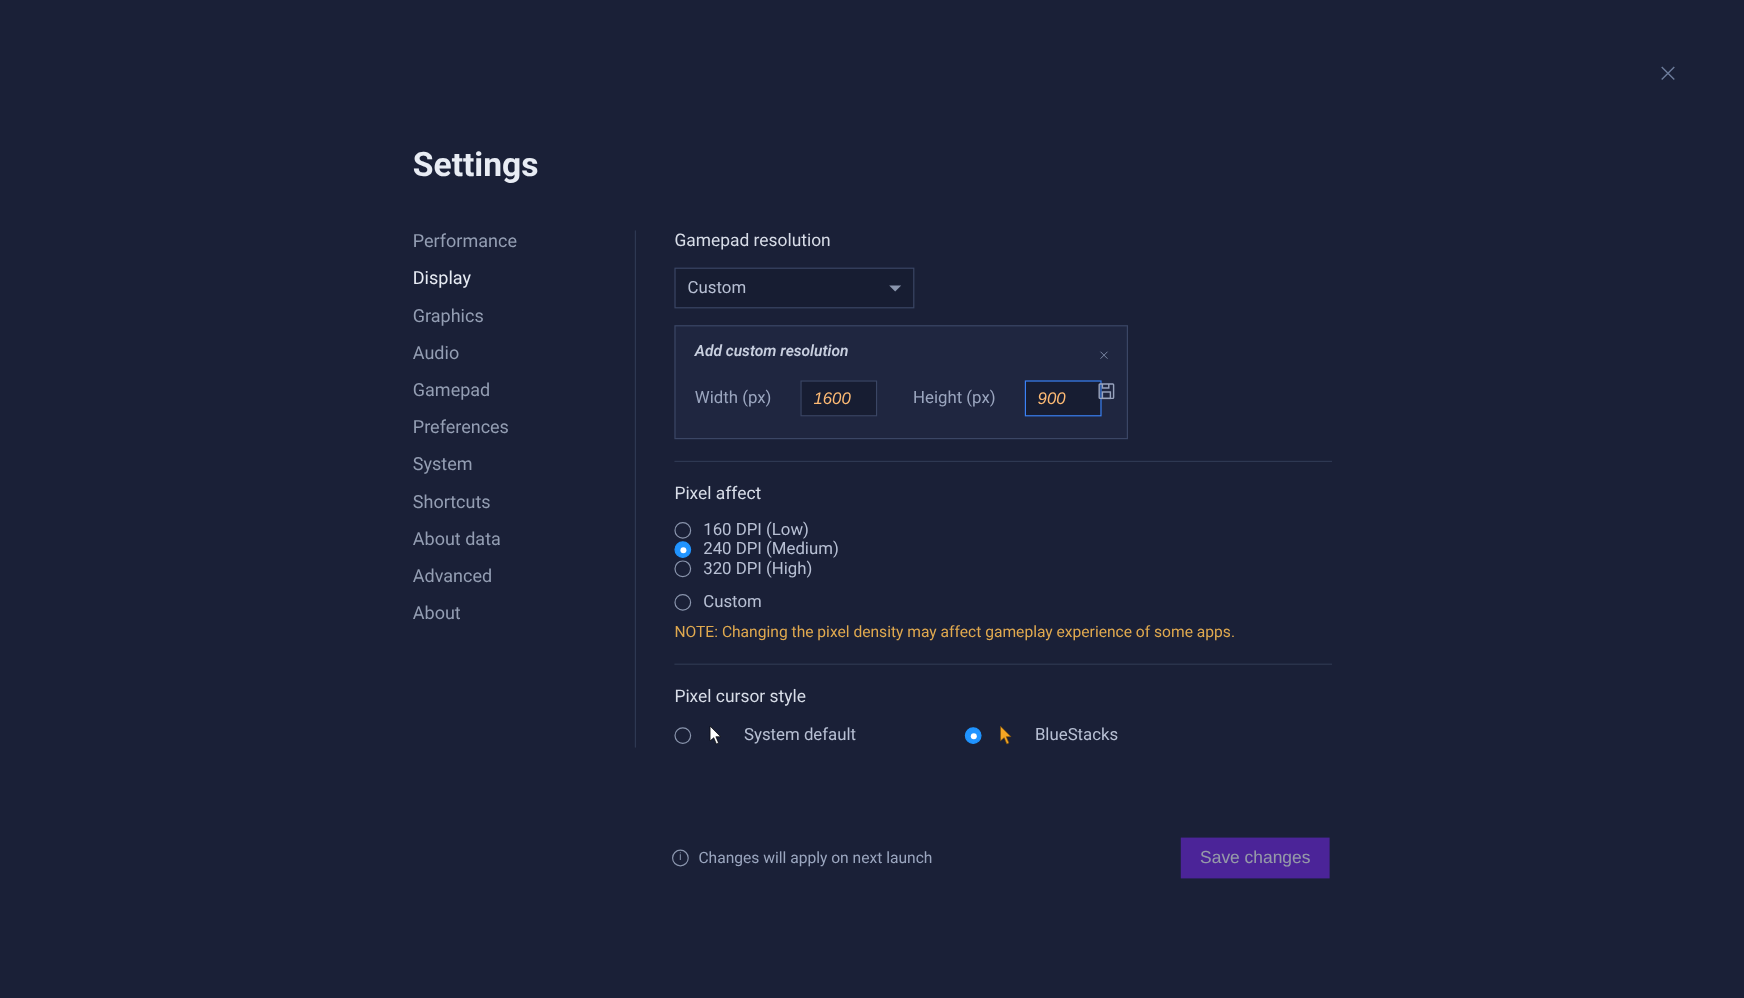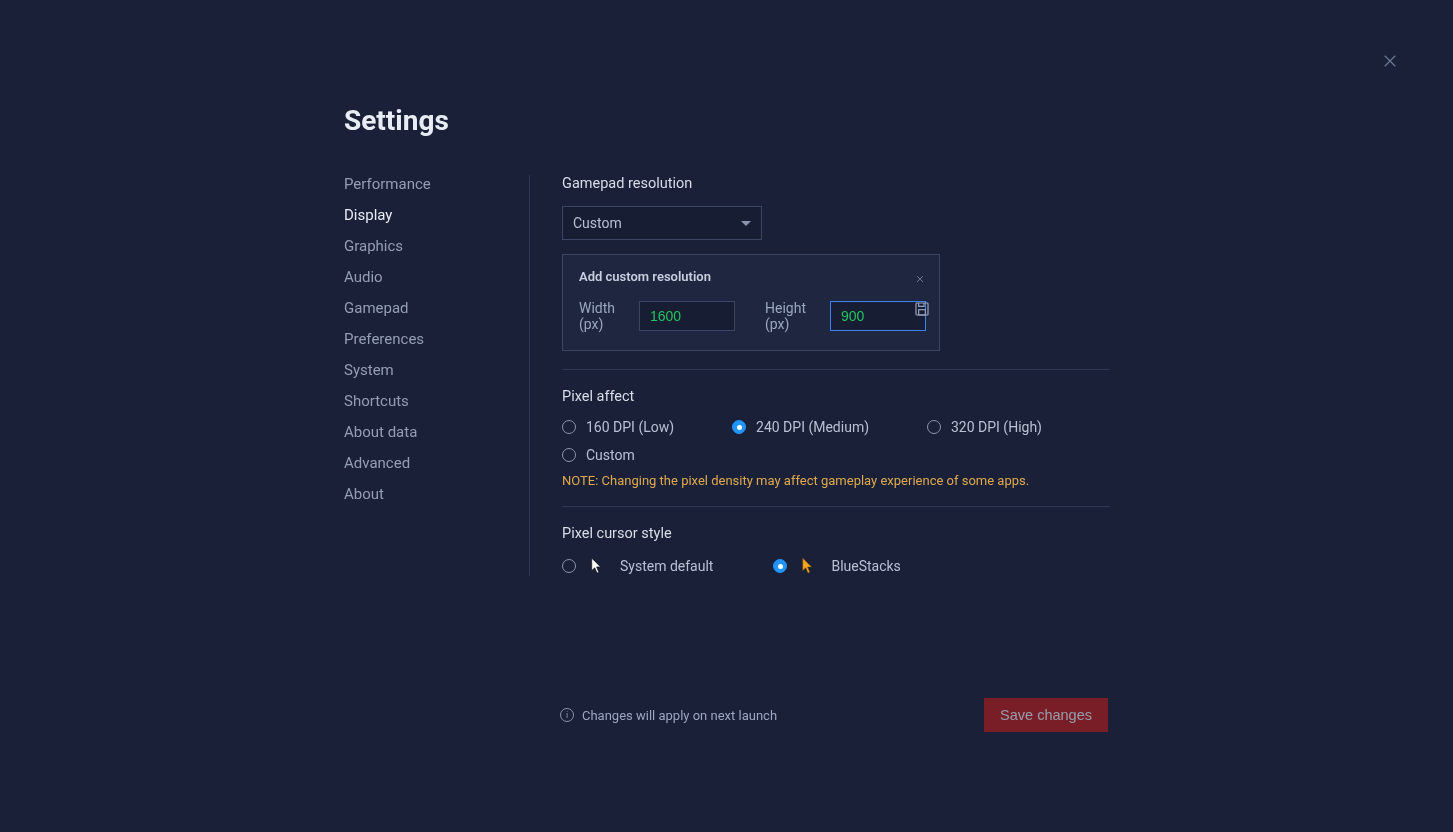--- a/index.html
+++ b/index.html
@@ -18,21 +18,21 @@
     right: 54px;
     width: 18px;
     height: 18px;
     cursor: pointer;
     color: #6b7a99;
   }
   .close-btn svg { width: 100%; height: 100%; }
   .container {
     position: absolute;
     left: 344px;
-    top: 104px;
+    top: 121px;
     width: 766px;
   }
   .title {
     font-size: 28px;
     font-weight: 700;
     color: #e8ecf4;
     margin-bottom: 38px;
   }
   .layout { display: flex; }
   .sidebar {
@@ -90,63 +90,65 @@
     background: #1f2640;
     padding: 14px 16px 18px 16px;
     position: relative;
     margin-bottom: 18px;
   }
   .custom-panel-title {
     font-size: 13px;
     color: #c8cfdf;
     font-weight: 600;
     margin-bottom: 16px;
+    font-style: italic;
   }
   .panel-close {
     position: absolute;
     top: 14px;
     right: 14px;
     width: 10px;
     height: 10px;
     cursor: pointer;
     color: #7a86a3;
   }
   .panel-close svg { width: 100%; height: 100%; }
   .dim-row { display: flex; align-items: center; gap: 24px; }
   .dim-label { font-size: 14px; color: #9ba6bf; }
   .dim-input {
-    width: 96px;
+    width: 64px;
     height: 30px;
     background: #171d32;
     border: 1px solid #3b4665;
-    color: #22c55e;
+    color: #fdba74;
     font-size: 14px;
     padding: 0 10px;
     outline: none;
+    font-style: italic;
   }
   .dim-input.focused { border-color: #3b82f6; }
   
   .panel-area { position: relative; }
   .panel-area .ext-save {
     position: absolute;
     left: 352px;
     top: 47px;
     width: 16px;
     height: 16px;
     color: #98a3bd;
     cursor: pointer;
   }
   .panel-area .ext-save svg { width: 100%; height: 100%; }
 
   .divider {
     border-top: 1px solid #2e3852;
     margin-bottom: 18px;
   }
   .radio-group { display: flex; margin-bottom: 12px; }
-  .radio-group.density { justify-content: space-between; width: 480px;}
+  .radio-group.density { justify-content: space-between; width: 480px; flex-direction: column;}
   .radio-row2 { margin-bottom: 10px; }
   .radio-item {
     display: flex;
     align-items: center;
     gap: 10px;
     cursor: pointer;
     font-size: 14px;
     color: #b8c0d4;
   }
   .radio-circle {
@@ -167,40 +169,40 @@
     width: 5px; height: 5px;
     background: #fff;
     border-radius: 50%;
   }
   .note {
     font-size: 13px;
     color: #e0a94f;
     margin-top: 6px;
     margin-bottom: 18px;
   }
-  .cursor-row { display: flex; gap: 60px; margin-top: 4px; align-items: flex-end;}
+  .cursor-row { display: flex; gap: 91px; margin-top: 4px; align-items: flex-end;}
   .cursor-opt {
     display: flex; align-items: center; gap: 14px; cursor: pointer;
     font-size: 14px; color: #b8c0d4;
   }
   .cursor-preview { width: 16px; height: 20px; display:flex; align-items:center; }
   .cursor-preview svg { width: 14px; height: 18px; }
   .footer {
     position: absolute;
     left: 560px;
     top: 698px;
     width: 548px;
     display: flex;
     align-items: center;
     justify-content: space-between;
   }
   .footer-note { display: flex; align-items: center; gap: 8px; font-size: 13px; color: #9ba6bf; }
   .footer-note .info-icon { width: 14px; height: 14px; border: 1.3px solid #8a95ad; border-radius: 50%; display:flex; align-items:center; justify-content:center; font-size: 9px; color:#8a95ad;}
   .save-btn {
-    background: #b91c1c;
+    background: #6d28d9;
     color: #e8ecf4;
     opacity: 0.6;
     border: none;
     font-size: 14.5px;
     padding: 9px 16px;
     cursor: pointer;
     font-weight: 500;
   }
 </style>
 </head>

